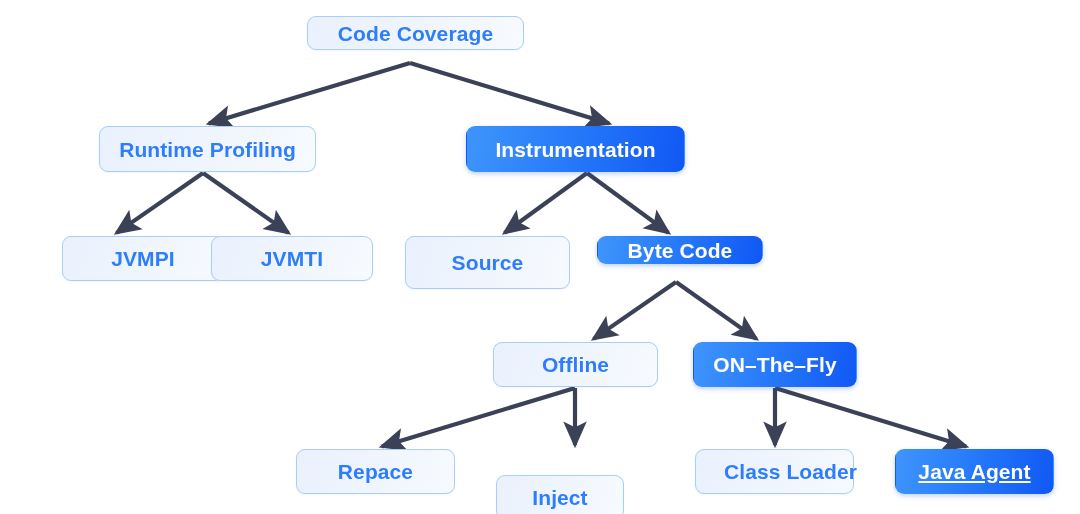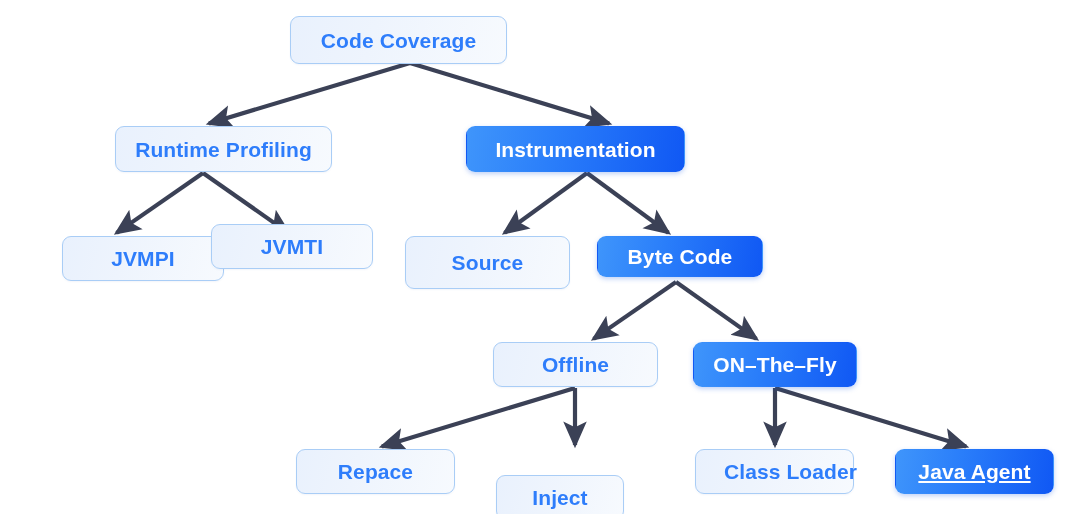--- a/index.html
+++ b/index.html
@@ -76,39 +76,39 @@
         <line x1="587" y1="173" x2="668.3884254659515" y2="232.81558980027762" stroke="#3b4156" stroke-width="4.2" stroke-linecap="butt" marker-end="url(#arrowhead)"></line>
         <line x1="676" y1="282" x2="593.645793801205" y2="338.8636185658347" stroke="#3b4156" stroke-width="4.2" stroke-linecap="butt" marker-end="url(#arrowhead)"></line>
         <line x1="676" y1="282" x2="756.3671687209862" y2="338.8450705587464" stroke="#3b4156" stroke-width="4.2" stroke-linecap="butt" marker-end="url(#arrowhead)"></line>
         <line x1="575" y1="388" x2="381.91429632746224" y2="446.4208026496396" stroke="#3b4156" stroke-width="4.2" stroke-linecap="butt" marker-end="url(#arrowhead)"></line>
         <line x1="575" y1="388" x2="575" y2="445" stroke="#3b4156" stroke-width="4.2" stroke-linecap="butt" marker-end="url(#arrowhead)"></line>
         <line x1="775" y1="388" x2="775" y2="445" stroke="#3b4156" stroke-width="4.2" stroke-linecap="butt" marker-end="url(#arrowhead)"></line>
         <line x1="775" y1="388" x2="966.0873738044488" y2="446.41531116301803" stroke="#3b4156" stroke-width="4.2" stroke-linecap="butt" marker-end="url(#arrowhead)"></line>
       </g>
   </svg>
   <div id="node-layer">
-      <div class="node light" style="left: 290px; top: 16px; width: 217px; height: 48px;">
+      <div class="node light" style="left: 307px; top: 16px; width: 217px; height: 34px;">
         <span class="label">Code Coverage</span>
       </div>
-      <div class="node light" style="left: 99px; top: 126px; width: 217px; height: 46px; margin-left: 16px;">
+      <div class="node light" style="left: 99px; top: 126px; width: 217px; height: 46px;">
         <span class="label">Runtime Profiling</span>
       </div>
       <div class="node solid" style="left: 466px; top: 126px; width: 219px; height: 46px;">
         <span class="label">Instrumentation</span>
       </div>
       <div class="node light" style="left: 18px; top: 236px; width: 162px; height: 45px; margin-left: 44px;">
         <span class="label">JVMPI</span>
       </div>
-      <div class="node light" style="left: 211px; top: 224px; width: 162px; height: 45px;">
+      <div class="node light" style="left: 211px; top: 236px; width: 162px; height: 45px;">
         <span class="label">JVMTI</span>
       </div>
       <div class="node light" style="left: 405px; top: 236px; width: 165px; height: 53px; text-align: center;">
         <span class="label">Source</span>
       </div>
-      <div class="node solid" style="left: 597px; top: 236px; width: 166px; height: 41px;">
+      <div class="node solid" style="left: 597px; top: 236px; width: 166px; height: 28px;">
         <span class="label">Byte Code</span>
       </div>
       <div class="node light" style="left: 493px; top: 342px; width: 165px; height: 45px;">
         <span class="label">Offline</span>
       </div>
       <div class="node solid" style="left: 693px; top: 342px; width: 164px; height: 45px;">
         <span class="label">ON–The–Fly</span>
       </div>
       <div class="node light" style="left: 296px; top: 449px; width: 159px; height: 45px;">
         <span class="label">Repace</span>

